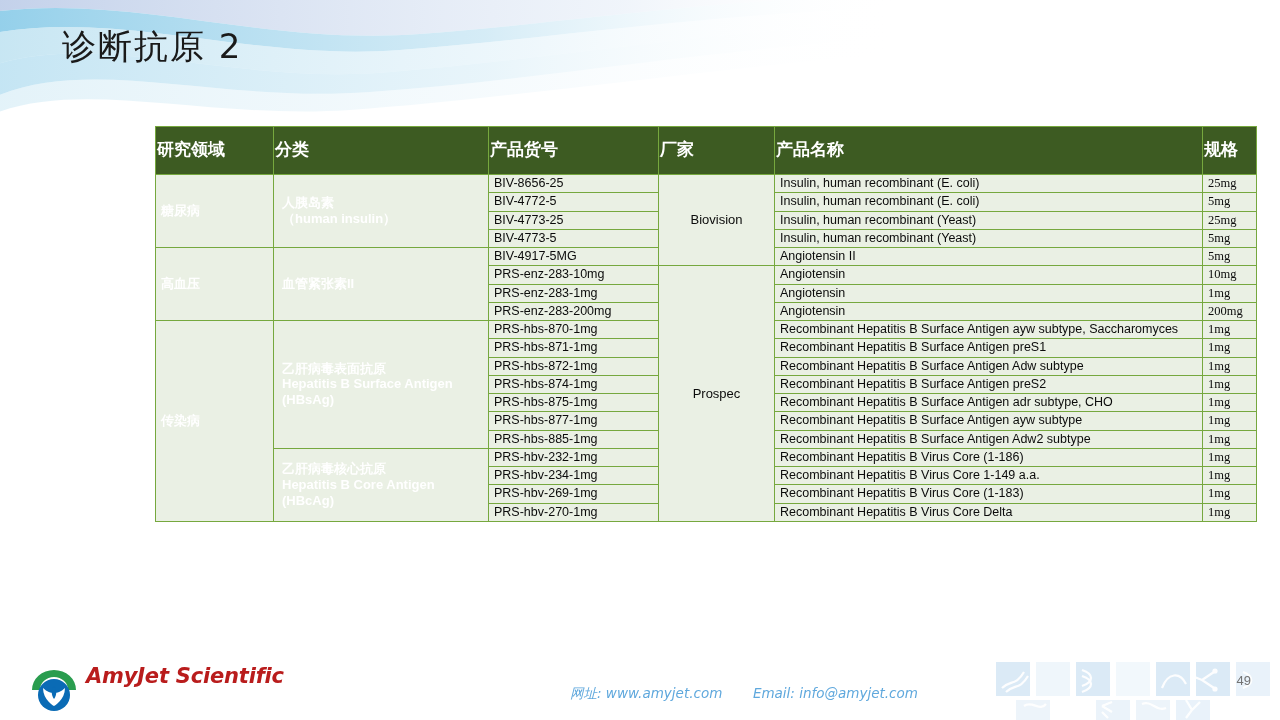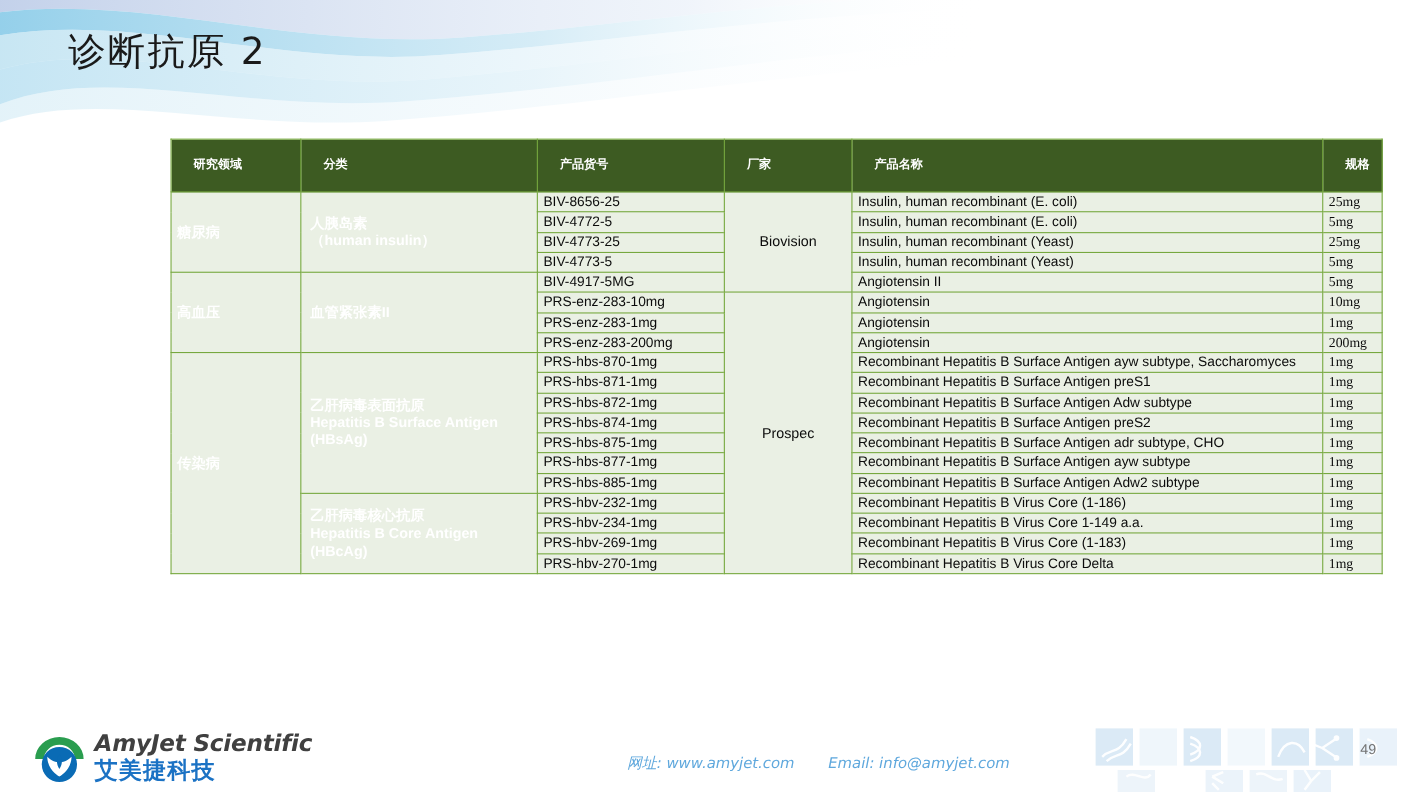--- a/index.html
+++ b/index.html
@@ -28,23 +28,23 @@
   }
   table.grid td,table.grid th{
     border:1px solid #76a83e;
     padding:1px 5px;
     vertical-align:middle;
     background:#eaf0e4;
     line-height:1.22;
   }
   table.grid thead th{
     background:#3d5b22;color:#ffffff;font-weight:bold;
-    height:45px;font-size:11px;
+    height:45px;font-size:17px;
     border:1px solid #76a83e;
-    text-align:left;padding-left:20px;
+    text-align:left;padding-left:1px;
   }
   th.c-center{text-align:center;padding-left:0;}
 
   td.green{
     background:#3d5b22;color:#ffffff;font-weight:bold;font-size:13px;
   }
   td.green.center{text-align:left;}
   td.green.left{text-align:left;padding-left:8px;}
   td.mfr{text-align:center;font-size:13px;}
   td.spec{font-size:12.5px;font-family:Liberation Serif, serif;}
@@ -59,21 +59,21 @@
   .en-b{font-weight:bold;}
 
   
   .footer-bar{position:absolute;left:0;bottom:0;width:1280px;height:58px;}
 
   .logo{position:absolute;left:30px;bottom:6px;width:240px;height:48px;}
   .logo-mark{position:absolute;left:0;top:2px;width:48px;height:44px;}
   .logo-text{position:absolute;left:56px;top:0px;}
   .logo-en{
     font-family:"DejaVu Sans","Liberation Sans",sans-serif;
-    font-style:italic;font-weight:bold;font-size:21px;color:#404040;
+    font-style:italic;font-weight:bold;font-size:21px;color:#b91c1c;
     letter-spacing:-0.2px;white-space:nowrap;line-height:1;
   }
   .logo-cn{
     font-family:"DejaVu Sans","Liberation Sans",sans-serif;
     font-weight:bold;font-size:21px;color:#1b72c4;letter-spacing:1px;
     margin-top:3px;line-height:1;white-space:nowrap;
   }
 
   .contact{
     position:absolute;left:570px;bottom:17px;
@@ -298,21 +298,20 @@
 
   <div class="logo">
     <svg class="logo-mark" viewBox="0 0 48 44">
       <path d="M2,22 A22,20 0 0 1 46,22 L38,22 A14,13 0 0 0 10,22 Z" fill="#2a9d4f"></path>
       <circle cx="24" cy="27" r="16" fill="#0a6bb5"></circle>
       <path d="M13,20 C13,32 24,38 24,38 C24,38 35,32 35,20 C31,24 27,25 24,25 C21,25 17,24 13,20 Z" fill="#ffffff"></path>
       <path d="M24,18 C27,21 27,27 24,31 C21,27 21,21 24,18 Z" fill="#0a6bb5"></path>
     </svg>
     <div class="logo-text">
       <div class="logo-en">AmyJet Scientific</div>
-      <div class="logo-cn">艾美捷科技</div>
     </div>
   </div>
 
   <div class="contact">
     <span>网址:</span>
     <span>www.amyjet.com</span>
     <span class="sep"></span>
     <span>Email:</span>
     <span>info@amyjet.com</span>
   </div>

